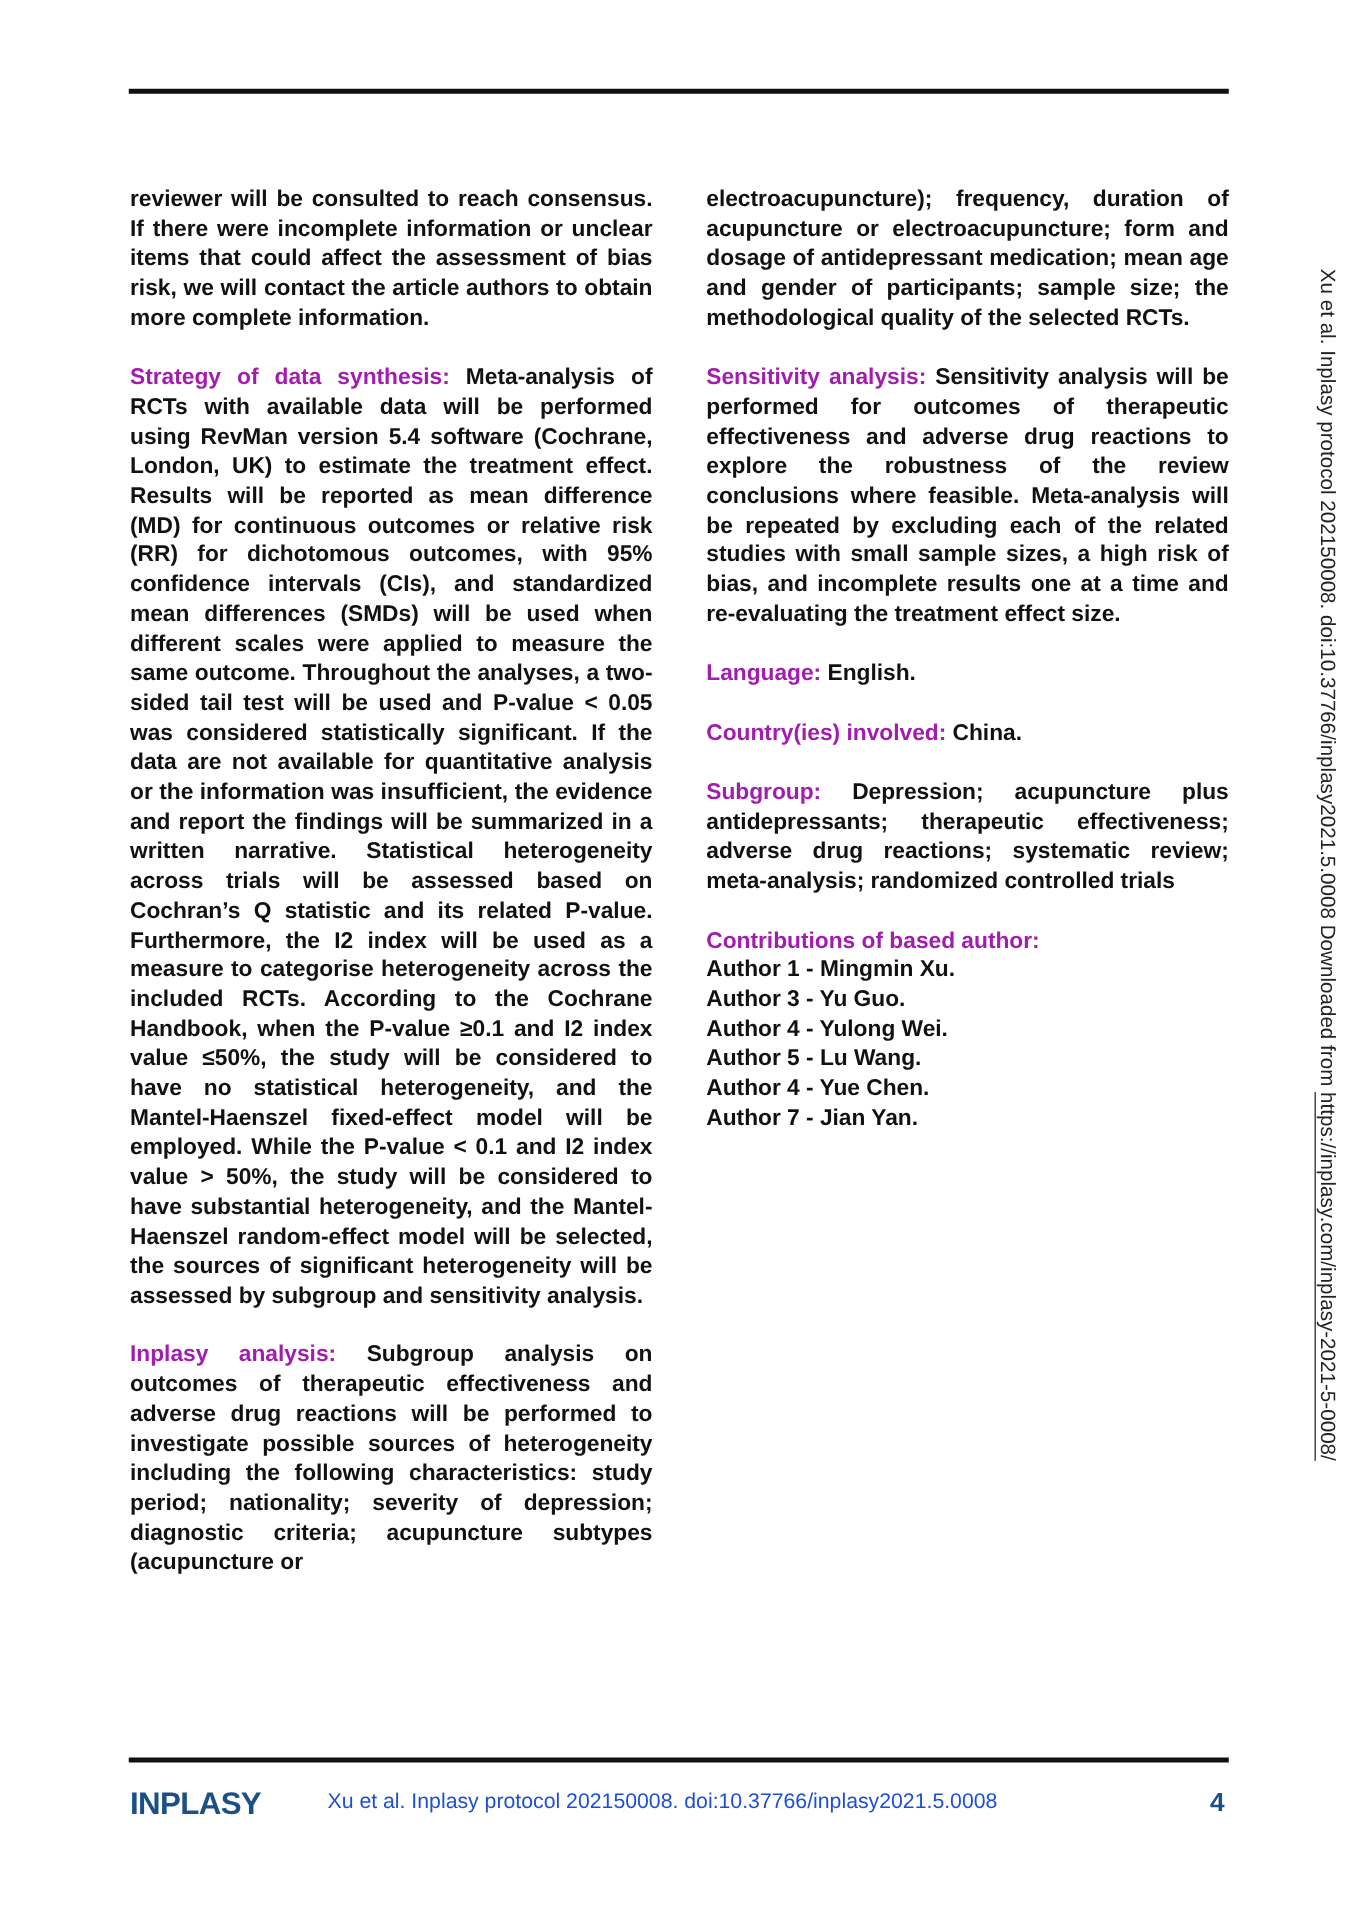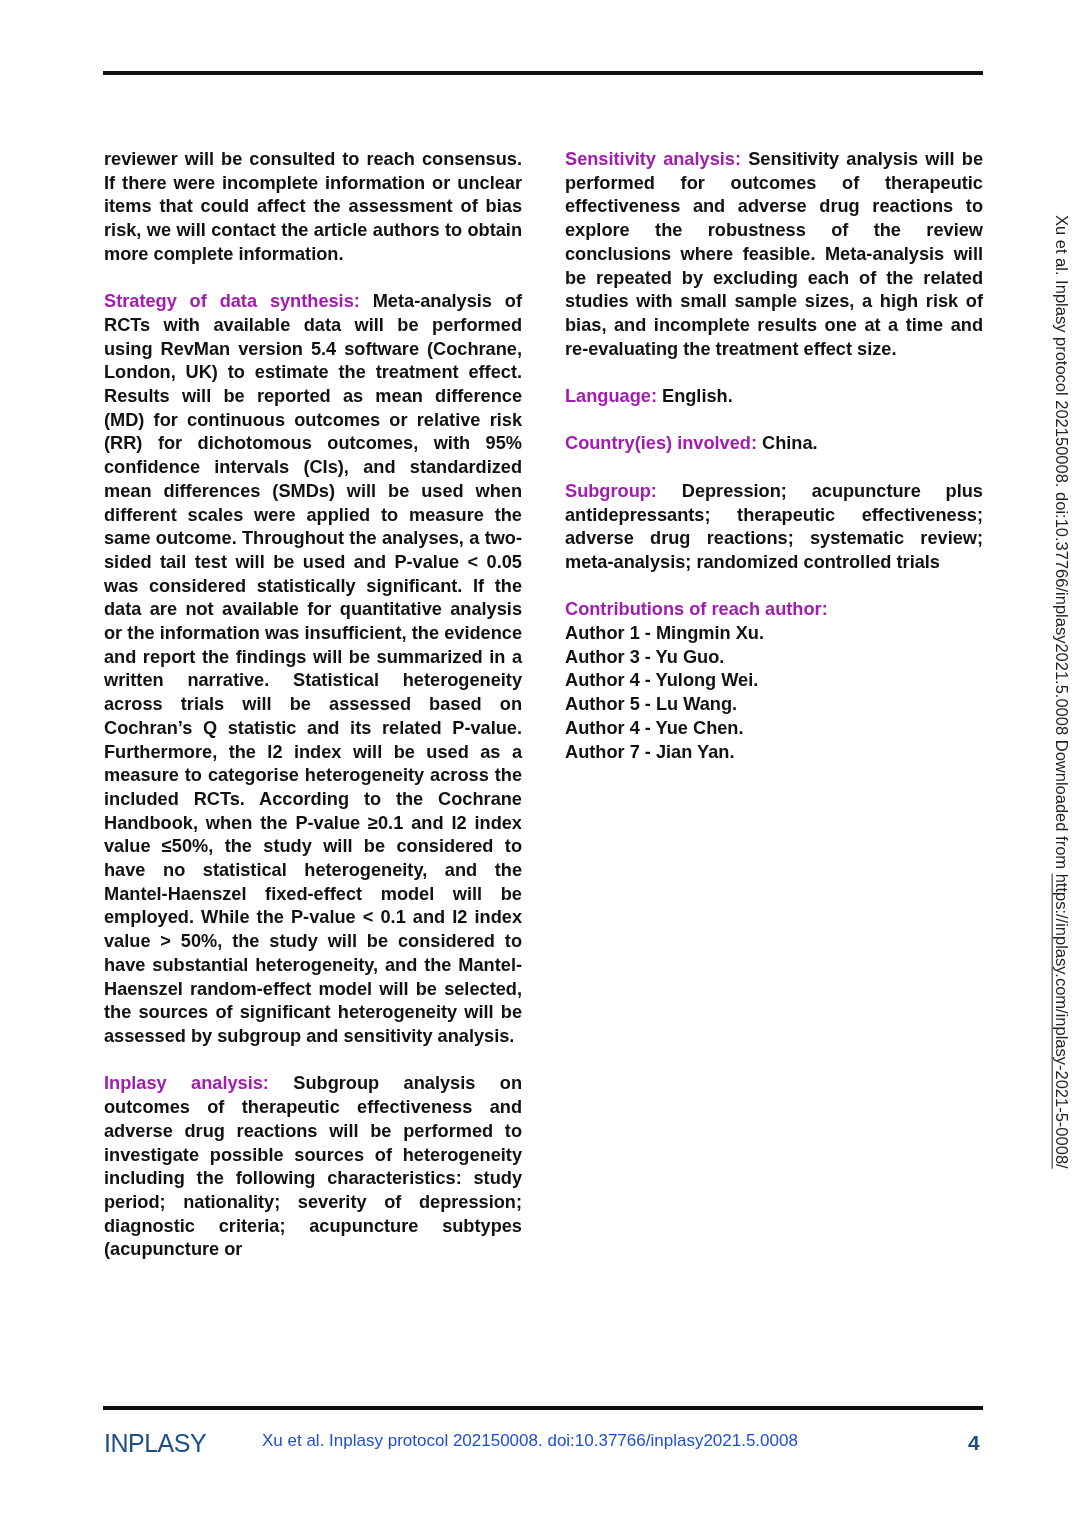--- a/index.html
+++ b/index.html
@@ -25,21 +25,21 @@
     .head { color: #a21caf; }
     .author-line { display: block; text-align: left; }
     .side-note {
       position: absolute; left: 1052px; top: 215px;
       writing-mode: vertical-rl; transform: none;
       font-size: 16.5px; color: #222222; font-weight: normal; white-space: nowrap;
     }
     .side-link { text-decoration: underline; color: #222222; }
     .footer-brand {
       position: absolute; left: 104px; top: 1429px;
-      font-size: 25px; font-weight: normal; color: #1c4f86; letter-spacing: -0.5px;
+      font-size: 25px; font-weight: bold; color: #1c4f86; letter-spacing: -0.5px;
     }
     .footer-cite {
       position: absolute; left: 262px; top: 1431px;
       font-size: 17px; color: #1d4ed8;
     }
     .footer-page {
       position: absolute; left: 968px; top: 1431px;
       font-size: 21px; font-weight: bold; color: #1c4f86;
     }
   </style>
@@ -55,33 +55,36 @@
   <p class="para">
     <span class="head">Strategy of data synthesis:</span><span> Meta-analysis of RCTs with available data will be performed using RevMan version 5.4 software (Cochrane, London, UK) to estimate the treatment effect. Results will be reported as mean difference (MD) for continuous outcomes or relative risk (RR) for dichotomous outcomes, with 95% confidence intervals (CIs), and standardized mean differences (SMDs) will be used when different scales were applied to measure the same outcome. Throughout the analyses, a two-sided tail test will be used and P-value &lt; 0.05 was considered statistically significant. If the data are not available for quantitative analysis or the information was insufficient, the evidence and report the findings will be summarized in a written narrative. Statistical heterogeneity across trials will be assessed based on Cochran’s Q statistic and its related P-value. Furthermore, the I2 index will be used as a measure to categorise heterogeneity across the included RCTs. According to the Cochrane Handbook, when the P-value ≥0.1 and I2 index value ≤50%, the study will be considered to have no statistical heterogeneity, and the Mantel-Haenszel fixed-effect model will be employed. While the P-value &lt; 0.1 and I2 index value &gt; 50%, the study will be considered to have substantial heterogeneity, and the Mantel-Haenszel random-effect model will be selected, the sources of significant heterogeneity will be assessed by subgroup and sensitivity analysis.</span>
   </p>
   <p class="para">
     <span class="head">Inplasy analysis:</span><span> Subgroup analysis on outcomes of therapeutic effectiveness and adverse drug reactions will be performed to investigate possible sources of heterogeneity including the following characteristics: study period; nationality; severity of depression; diagnostic criteria; acupuncture subtypes (acupuncture or</span>
   </p>
 </div>
 
 <div class="col col-right">
   <p class="para">
+    <span>electroacupuncture); frequency, duration of acupuncture or electroacupuncture; form and dosage of antidepressant medication; mean age and gender of participants; sample size; the methodological quality of the selected RCTs.</span>
+  </p>
+  <p class="para">
     <span class="head">Sensitivity analysis:</span><span> Sensitivity analysis will be performed for outcomes of therapeutic effectiveness and adverse drug reactions to explore the robustness of the review conclusions where feasible. Meta-analysis will be repeated by excluding each of the related studies with small sample sizes, a high risk of bias, and incomplete results one at a time and re-evaluating the treatment effect size.</span>
   </p>
   <p class="para">
     <span class="head">Language:</span><span> English.</span>
   </p>
   <p class="para">
     <span class="head">Country(ies) involved:</span><span> China.</span>
   </p>
   <p class="para">
     <span class="head">Subgroup:</span><span> Depression; acupuncture plus antidepressants; therapeutic effectiveness; adverse drug reactions; systematic review; meta-analysis; randomized controlled trials</span>
   </p>
   <div class="para">
-    <span class="head author-line">Contributions of reach author:</span>
+    <span class="head author-line">Contributions of based author:</span>
     <span class="author-line">Author 1 - Mingmin Xu.</span>
     <span class="author-line">Author 3 - Yu Guo.</span>
     <span class="author-line">Author 4 - Yulong Wei.</span>
     <span class="author-line">Author 5 - Lu Wang.</span>
     <span class="author-line">Author 4 - Yue Chen.</span>
     <span class="author-line">Author 7 - Jian Yan.</span>
   </div>
 </div>
 
 <div class="side-note">

